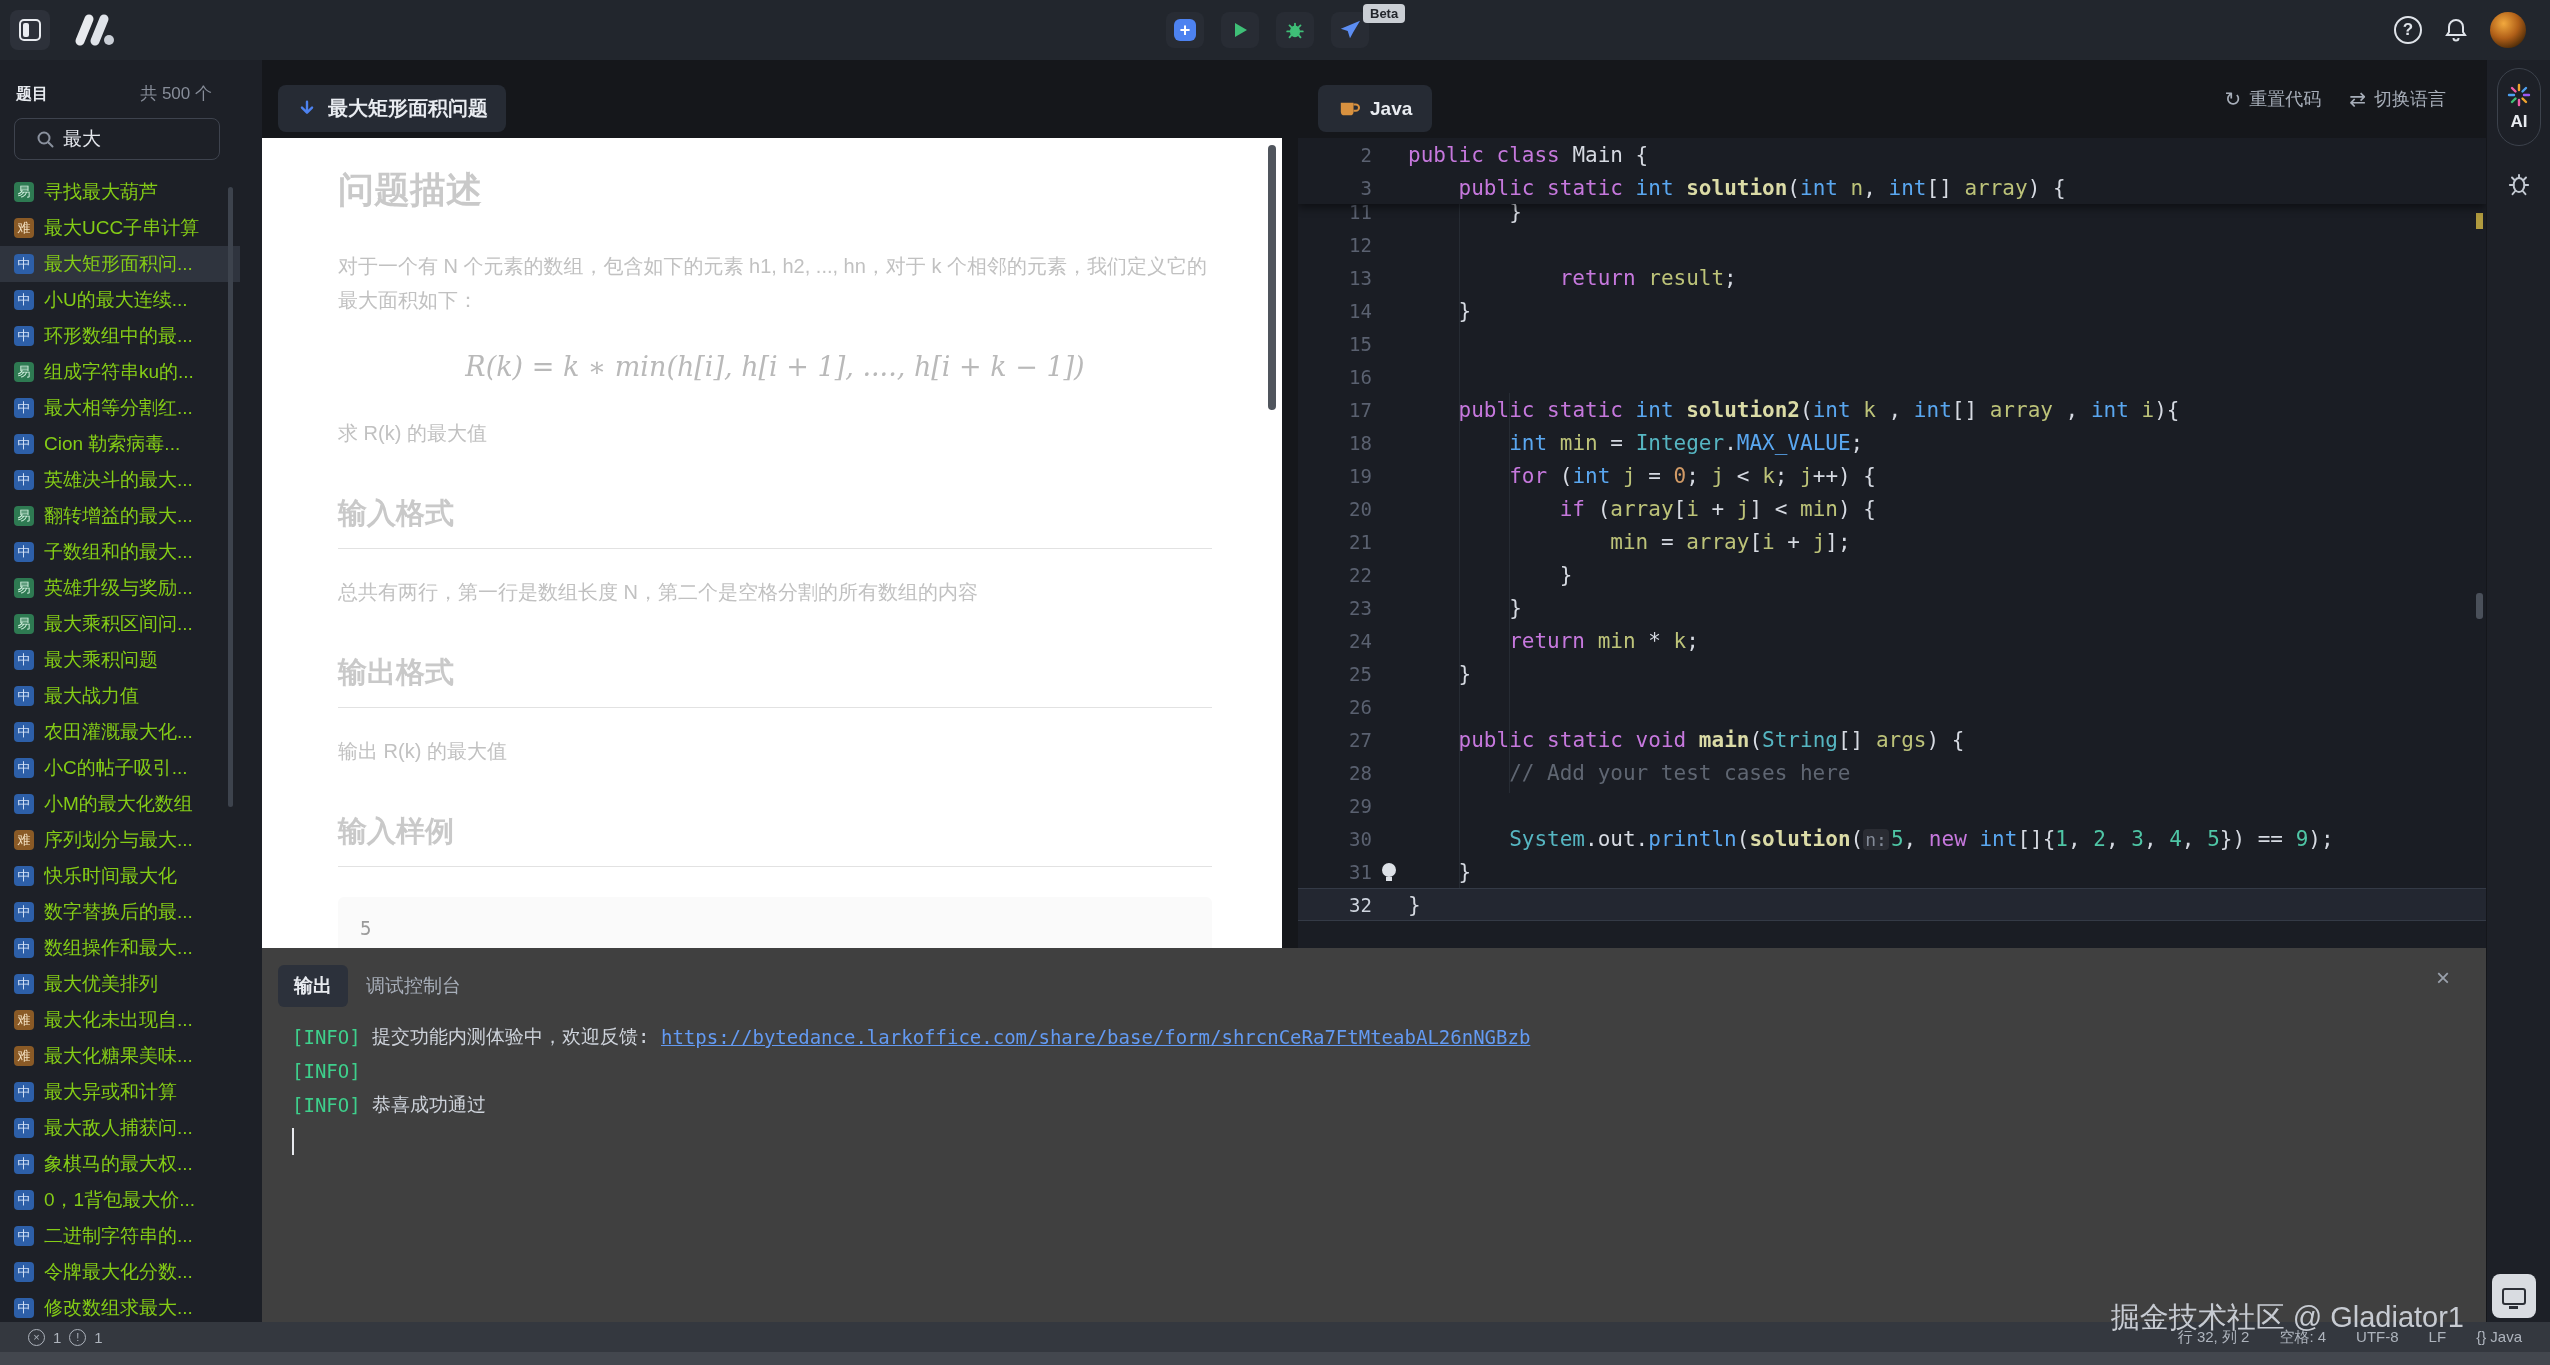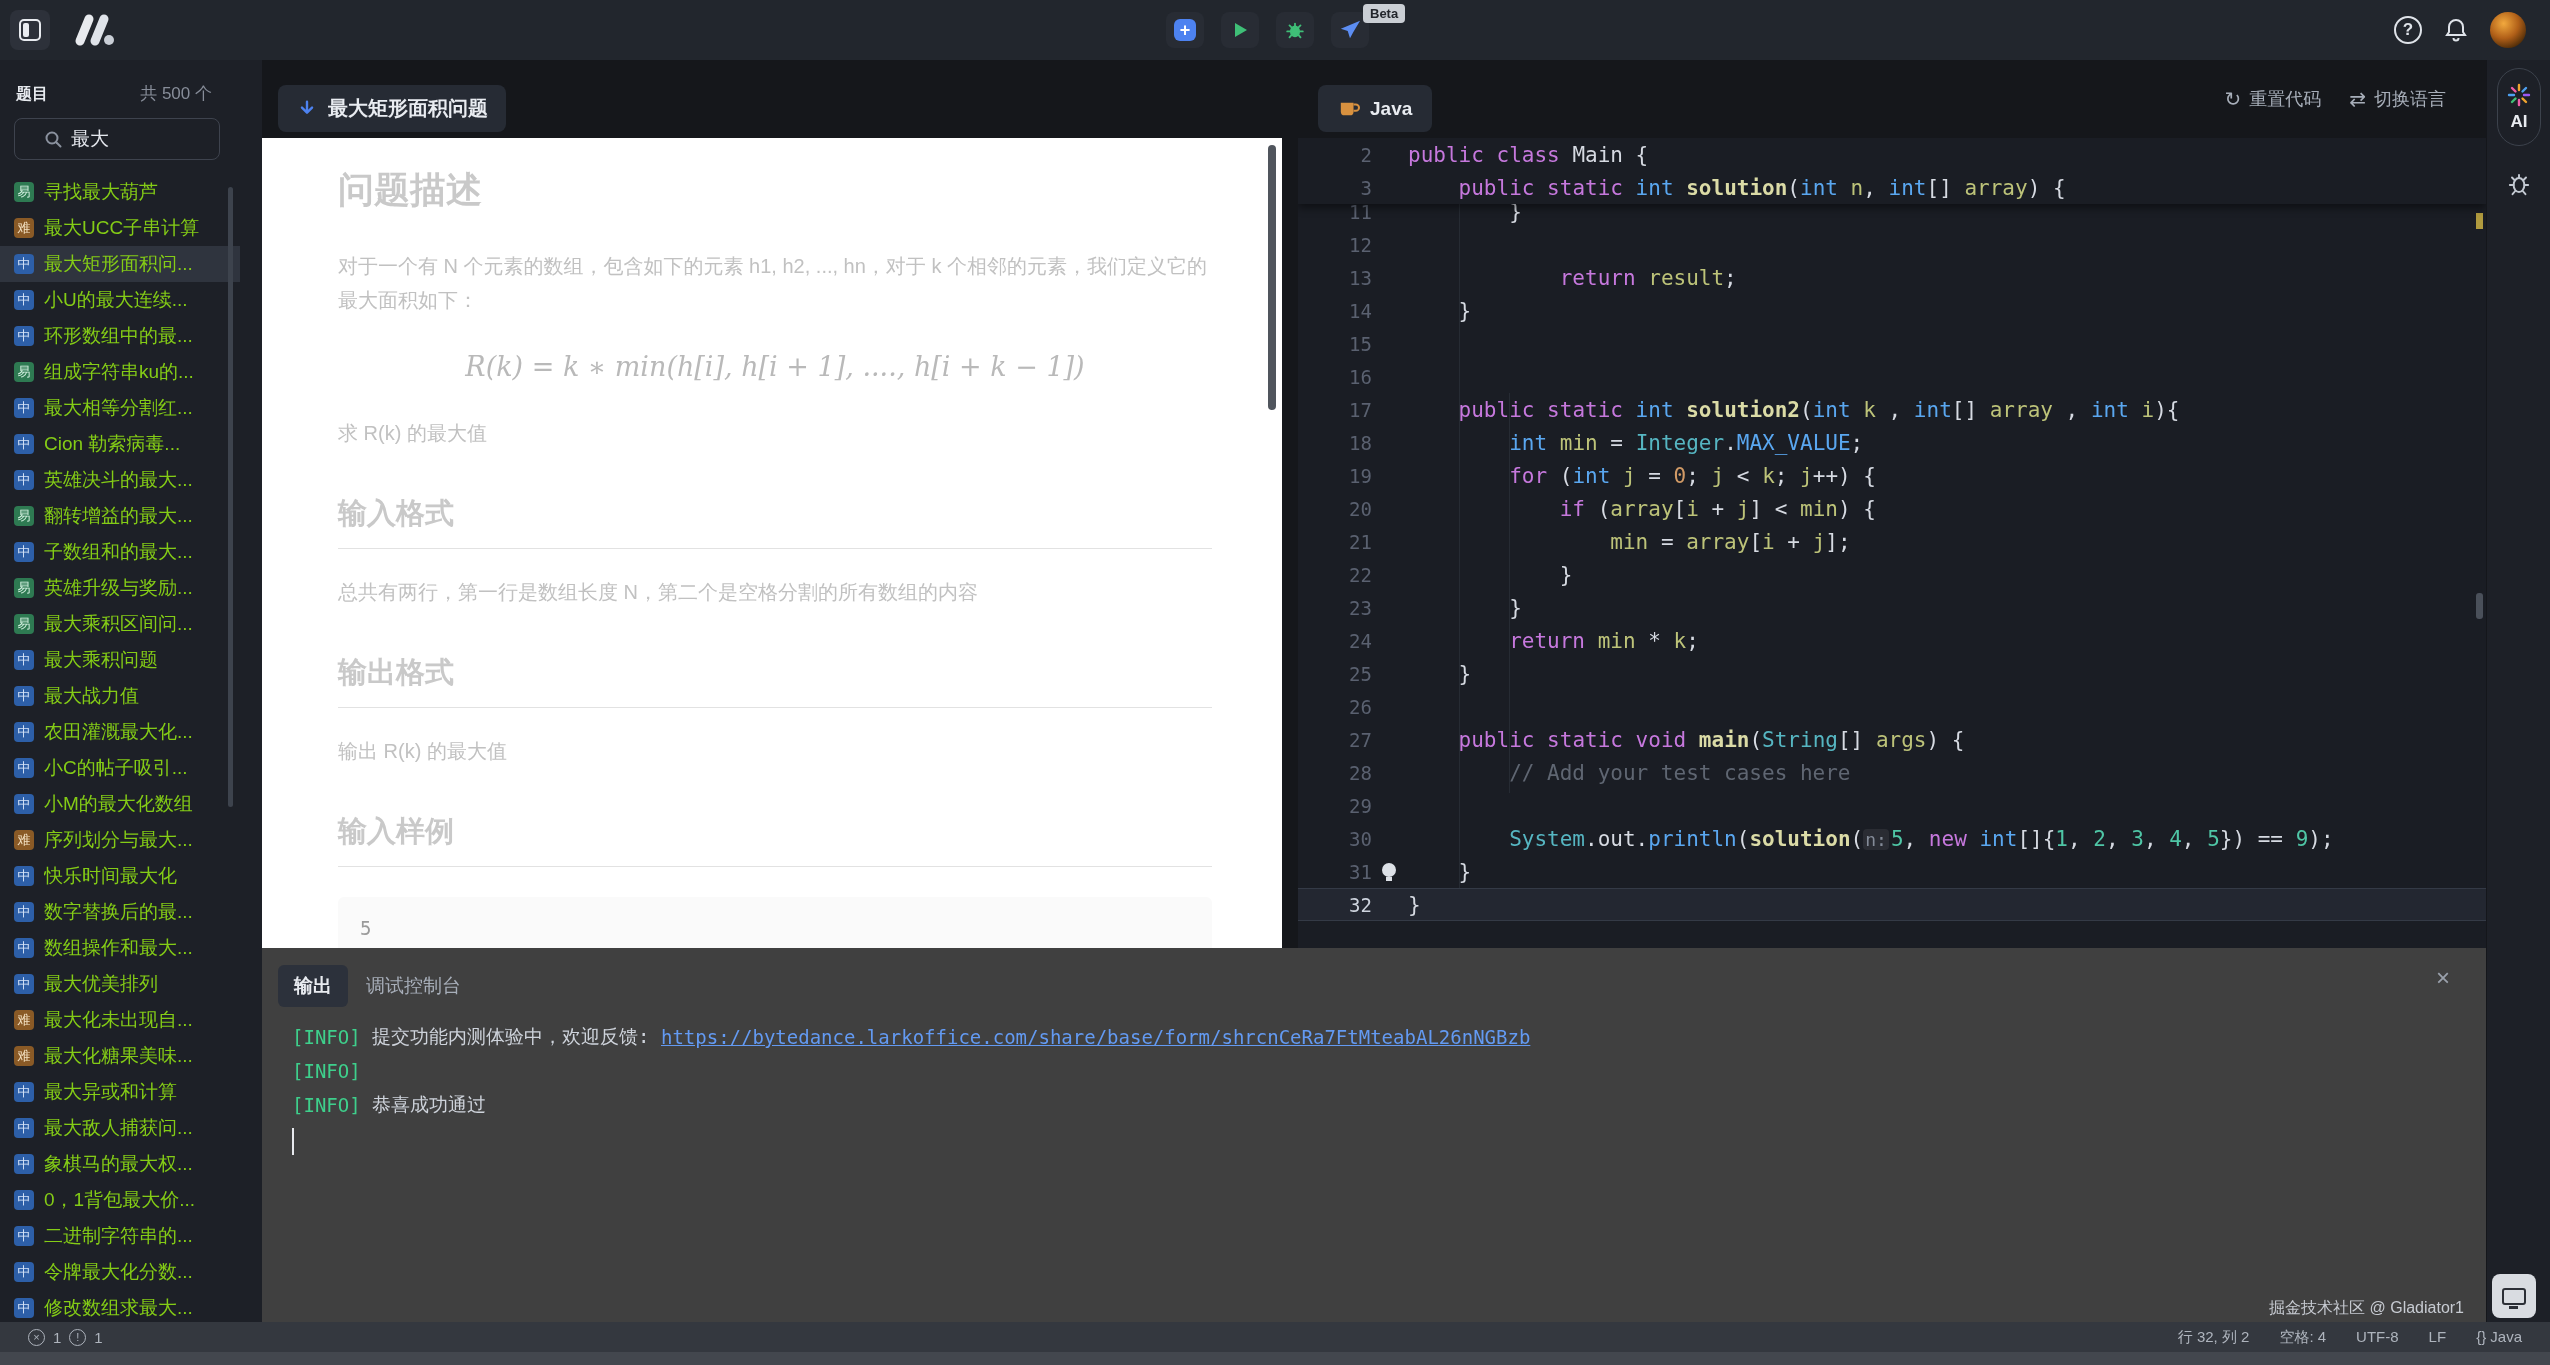--- a/index.html
+++ b/index.html
@@ -18,21 +18,21 @@
   .beta{position:absolute;left:197px;top:-8px;background:#caced4;color:#22252b;font-size:13px;font-weight:bold;border-radius:4px;padding:2px 7px;z-index:4;text-align:right;}
   .tb-right{position:absolute;right:24px;top:0;height:60px;display:flex;align-items:center;gap:22px;}
   .help{width:28px;height:28px;border:2px solid #dfe3e9;border-radius:50%;color:#dfe3e9;font-size:17px;font-weight:bold;display:flex;align-items:center;justify-content:center;}
   .avatar{width:36px;height:36px;border-radius:50%;background:radial-gradient(circle at 38% 32%, #f2a93e, #b05f18 45%, #4a2a08 80%);}
 
   
   .sidebar{position:absolute;left:0;top:60px;width:262px;height:1262px;background:#1d2027;}
   .side-head{display:flex;align-items:baseline;padding:22px 50px 0 16px;}
   .side-title{font-size:16px;font-weight:bold;color:#e7eaef;}
   .side-count{margin-left:auto;font-size:17px;color:#878d99;}
-  .search{position:absolute;left:14px;top:58px;width:206px;height:42px;border:1px solid #3e434e;border-radius:8px;display:flex;align-items:center;gap:8px;padding:0 28px;}
+  .search{position:absolute;left:14px;top:58px;width:206px;height:42px;border:1px solid #3e434e;border-radius:8px;display:flex;align-items:center;gap:8px;padding:0 20px;}
   .search input{flex:1;min-width:0;background:transparent;border:none;outline:none;color:#e4e7ed;font-size:19px;font-family:inherit;}
   .plist{position:absolute;left:0;top:114px;width:240px;bottom:0;overflow:hidden;}
   .pitem{height:36px;display:flex;align-items:center;gap:10px;padding:0 8px 0 14px;cursor:pointer;}
   .pitem.sel{background:#2f343e;}
   .badge{width:20px;height:20px;border-radius:4px;font-size:13px;display:flex;align-items:center;justify-content:center;flex:0 0 auto;}
   .b-e{background:#2e7a52;color:#d2f0df;}
   .b-m{background:#2d5fa8;color:#d6e4f8;}
   .b-h{background:#8a5a26;color:#f3e0c2;}
   .plabel{font-size:19px;color:#84cc16;white-space:nowrap;overflow:hidden;}
   .sel .plabel{color:#84cc16;}
@@ -89,21 +89,21 @@
   .loglink{color:#639af2;text-decoration:underline;}
   .ccursor{width:2px;height:27px;background:#e8eaee;margin-top:6px;}
 
   
   .rightstrip{position:absolute;right:0;top:60px;width:64px;height:1262px;background:#1d2027;border-left:1px solid #14161b;}
   .ai-btn{position:absolute;left:10px;top:8px;width:44px;height:78px;border:1.5px solid #3c424c;border-radius:22px;display:flex;flex-direction:column;align-items:center;justify-content:center;gap:4px;cursor:pointer;}
   .ai-label{color:#e8ebf0;font-size:17px;font-weight:bold;}
   .shield-bug{position:absolute;left:19px;top:110px;}
 
   
-  .watermark{position:absolute;right:86px;top:1298px;font-size:16px;color:#c7cbd2;z-index:5;}
+  .watermark{position:absolute;right:86px;top:1298px;font-size:29px;color:#c7cbd2;z-index:5;}
   .monitor-btn{position:absolute;right:14px;top:1274px;width:44px;height:44px;background:#d9dce1;border-radius:8px;z-index:6;display:flex;align-items:center;justify-content:center;}
   .mon{width:24px;height:17px;border:2.5px solid #2c2f36;border-radius:3px;position:relative;}
   .mon::after{content:"";position:absolute;left:5px;bottom:-6px;width:9px;height:2.5px;background:#2c2f36;}
   .statusbar{position:absolute;left:0;top:1322px;width:2550px;height:30px;background:#34383f;display:flex;align-items:center;color:#aeb4bd;font-size:15px;z-index:4;}
   .sb-left{display:flex;align-items:center;gap:8px;padding-left:28px;}
   .sicon{width:17px;height:17px;border:1.5px solid #aeb4bd;border-radius:50%;display:flex;align-items:center;justify-content:center;font-size:11px;line-height:1;}
   .sb-right{margin-left:auto;display:flex;gap:30px;padding-right:28px;}
   .bottombar{position:absolute;left:0;top:1352px;width:2550px;height:13px;background:#43474e;}
 </style>
 </head>

